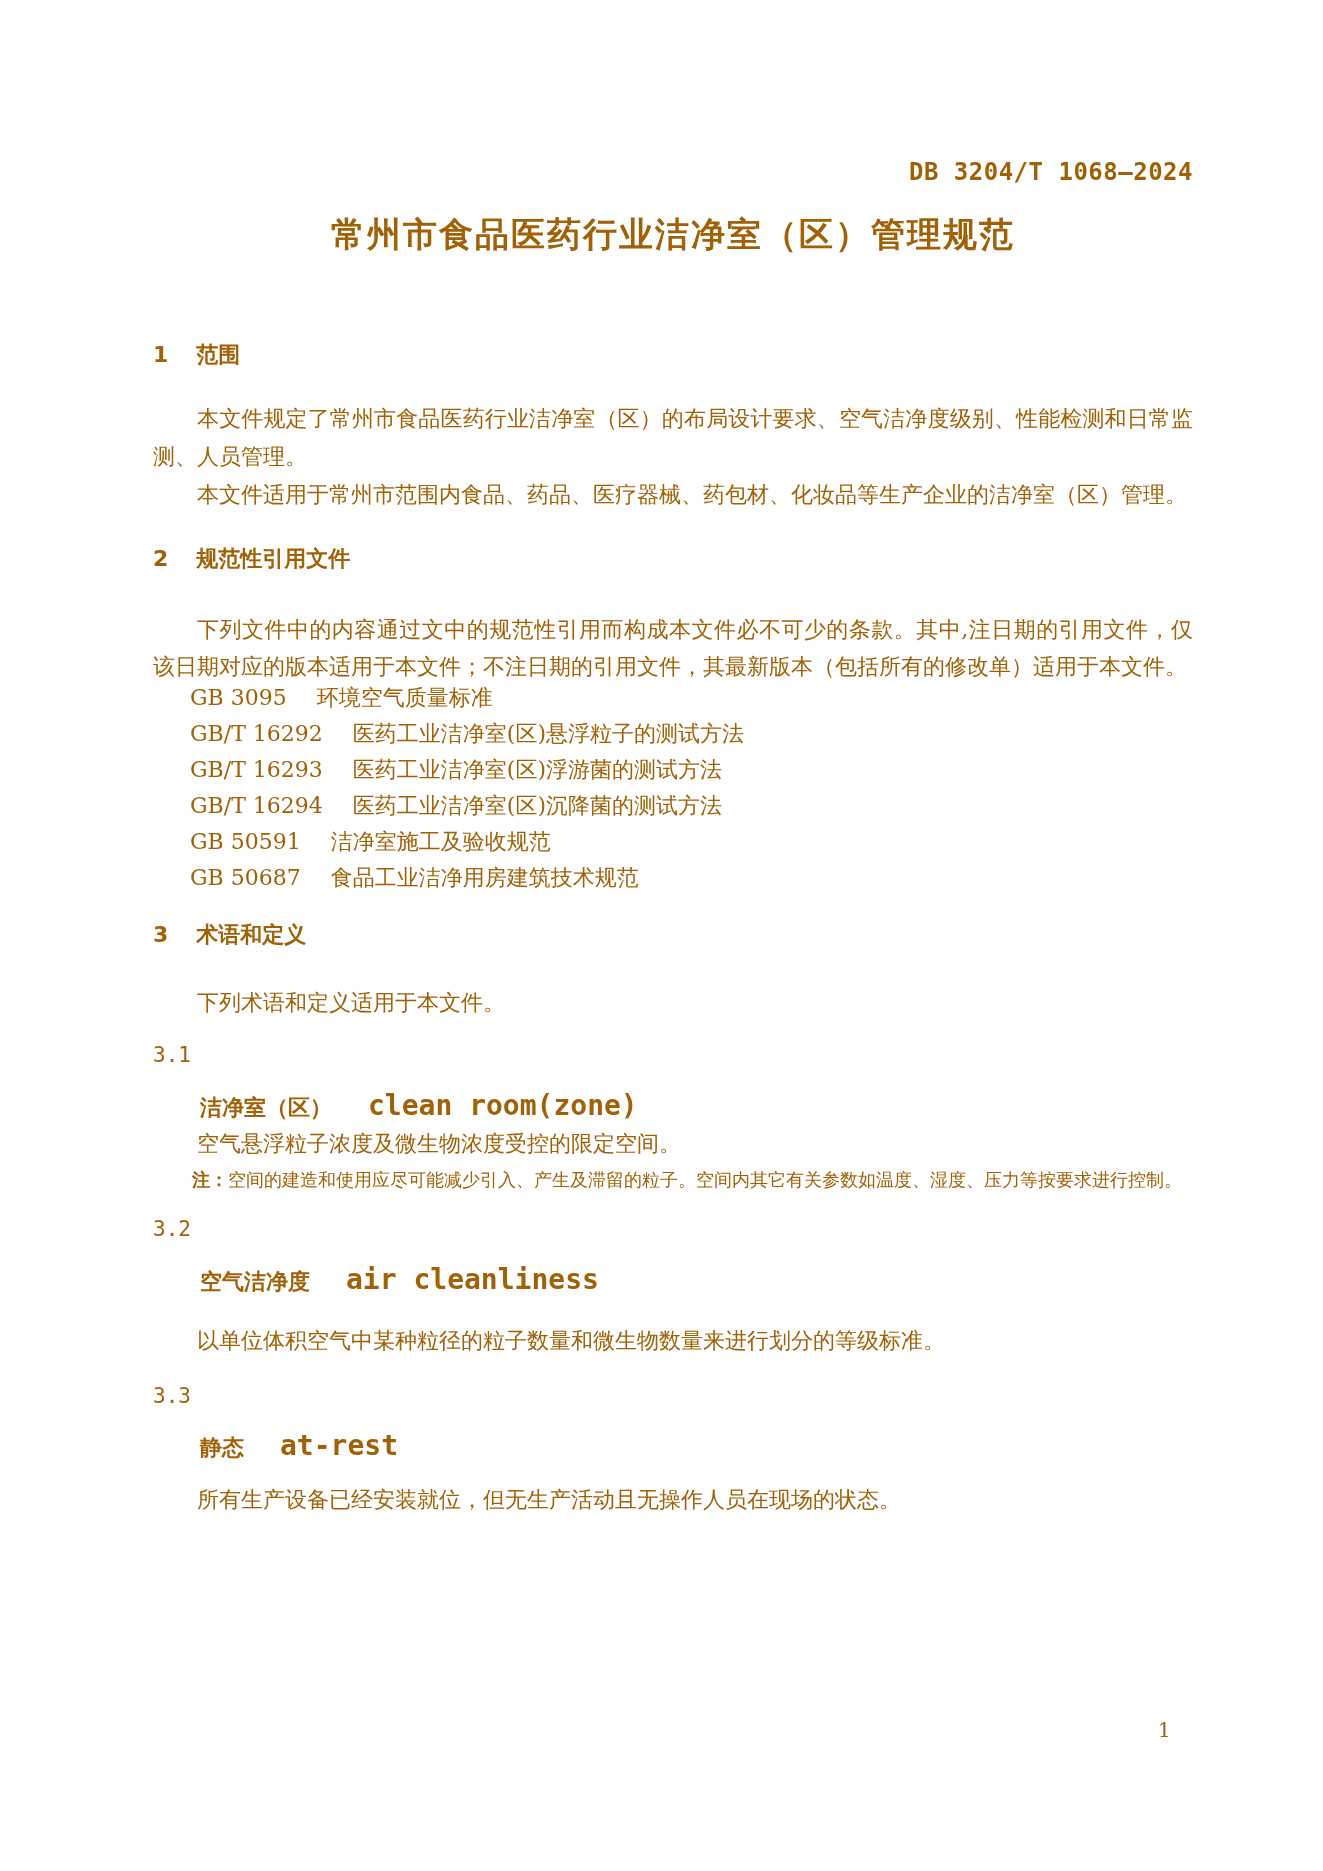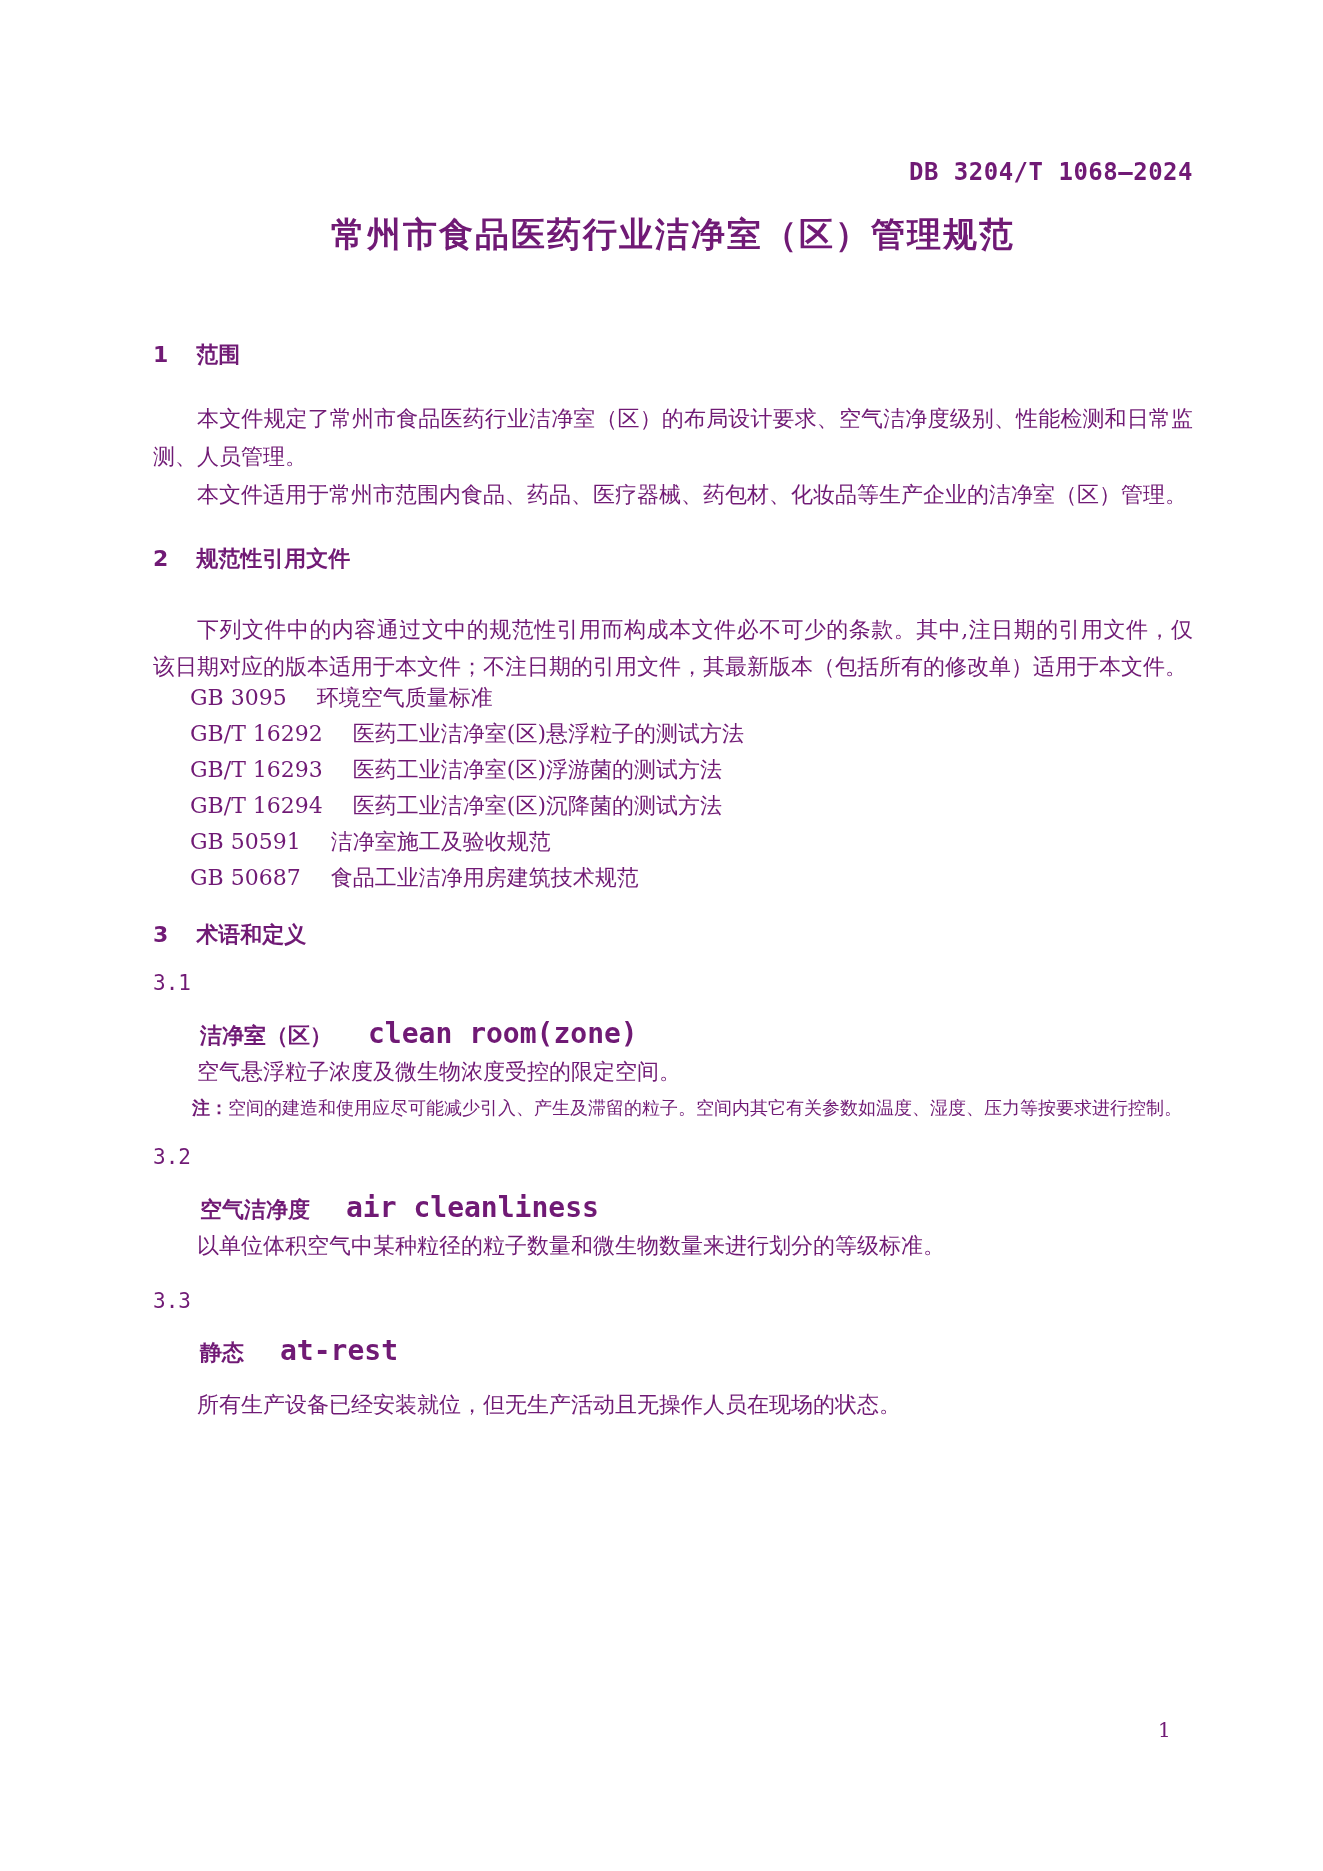--- a/index.html
+++ b/index.html
@@ -1,21 +1,21 @@
 <!DOCTYPE html>
 <html><head>
 <meta charset="utf-8">
 <style>
   html, body { margin: 0; padding: 0; background: #888; }
   .page {
     position: relative;
     width: 1323px;
     height: 1871px;
     background: #ffffff;
-    color: #701a75;
+    color: #a16207;
     font-family: "DejaVu Serif", "Liberation Serif", serif;
     overflow: hidden;
   }
   .content {
     padding-left: 153px;
     padding-right: 130px;
   }
 
   
   .header-code {
@@ -103,21 +103,21 @@
   .t-3 { margin-top: 18px; }
 
   .term-def {
     margin: 0;
     font-size: 22px;
     line-height: 38px;
     text-indent: 2em;
     text-align: justify;
   }
   .d-1 { }
-  .d-2 { margin-top: 0; }
+  .d-2 { margin-top: 23px; }
   .d-3 { margin-top: 16px; }
 
   .term-note {
     margin-top: -2px;
     padding-left: 70px;
     text-indent: -31px;
     font-size: 18px;
     line-height: 37px;
     text-align: justify;
   }
@@ -179,20 +179,21 @@
         <span class="ref-code">GB 50591</span><span>洁净室施工及验收规范</span>
       </div>
       <div class="ref-line">
         <span class="ref-code">GB 50687</span><span>食品工业洁净用房建筑技术规范</span>
       </div>
     </div>
 
     <div class="sec-heading h3">
       <span class="sec-num">3</span><span>术语和定义</span>
     </div>
+    <p class="body-para para-intro3">下列术语和定义适用于本文件。</p>
 
     <div class="clause-num cn-1">3.1</div>
     <div class="term-line t-1">
       <span class="term-zh">洁净室（区）</span><span class="term-en">clean room(zone)</span>
     </div>
     <p class="term-def d-1">空气悬浮粒子浓度及微生物浓度受控的限定空间。</p>
     <div class="term-note">
       <span class="note-label">注：</span><span>空间的建造和使用应尽可能减少引入、产生及滞留的粒子。空间内其它有关参数如温度、湿度、压力等按要求进行控制。</span>
     </div>
 

